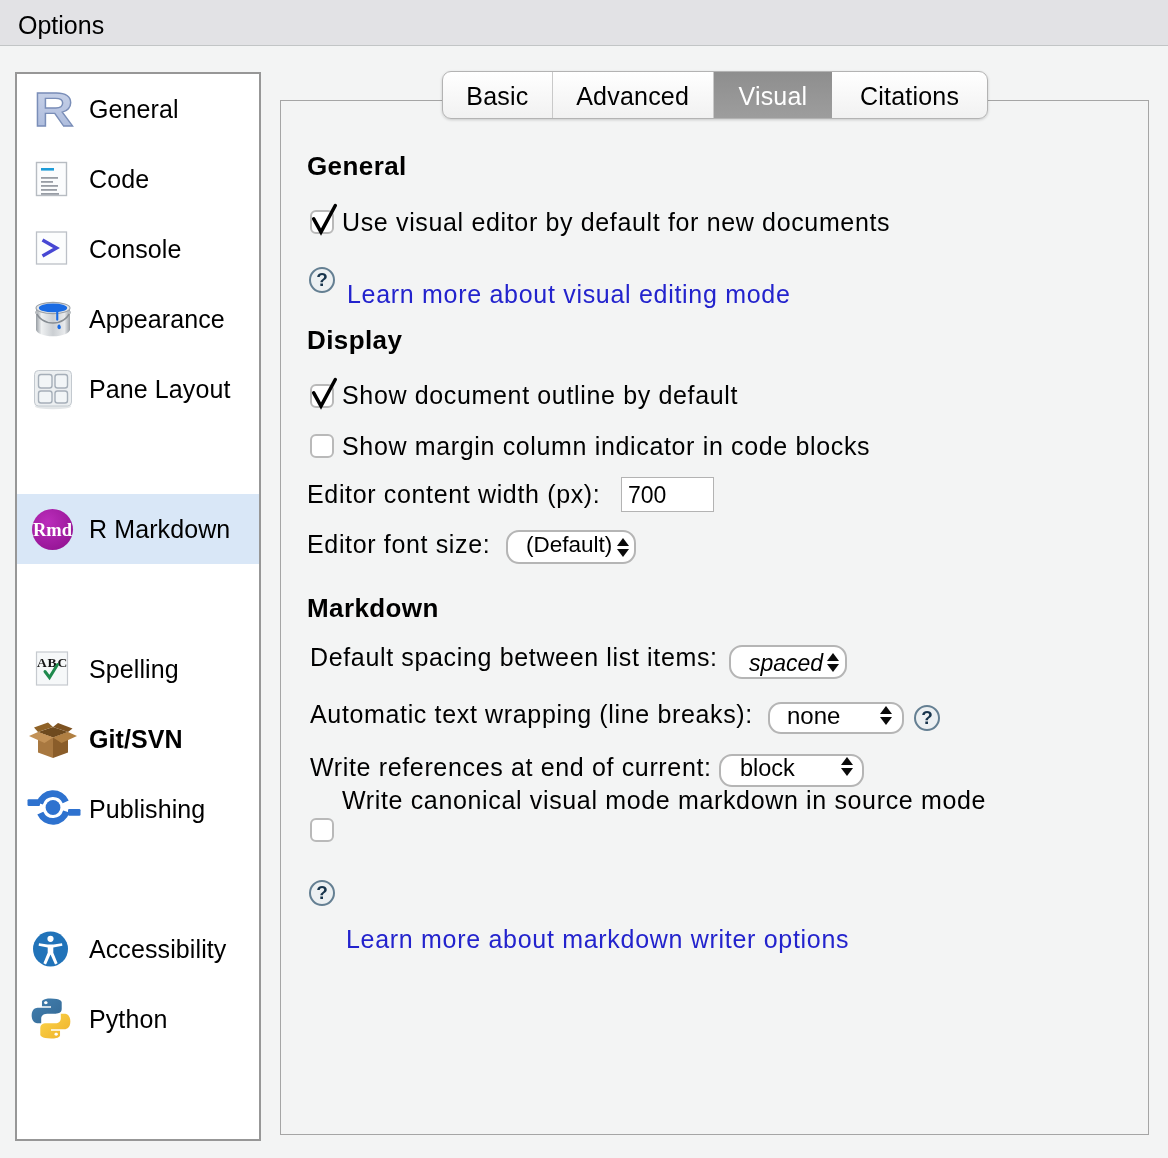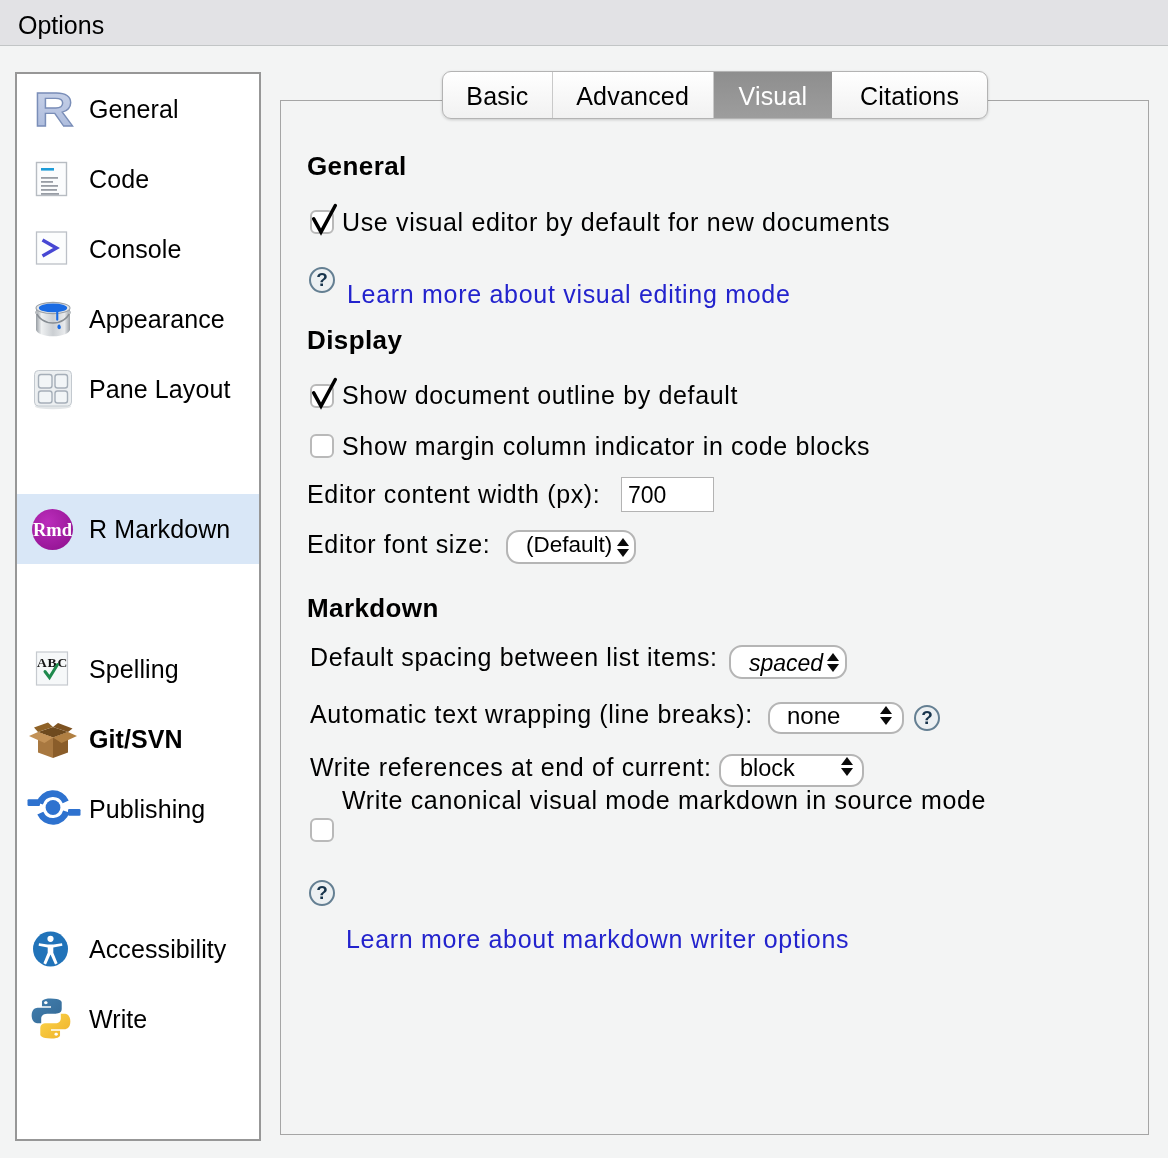--- a/index.html
+++ b/index.html
@@ -197,21 +197,21 @@
             </linearGradient>
             <linearGradient id="pyy" x1="0" y1="0" x2="1" y2="1">
               <stop offset="0" stop-color="#fcd64b"></stop>
               <stop offset="1" stop-color="#eeb02a"></stop>
             </linearGradient>
           </defs>
           <path d="M20.8 2 C13.6 2 14 5.2 14 5.2 L14 9.4 L21 9.4 L21 10.8 L11.3 10.8 C11.3 10.8 6 10.2 6 18 C6 25.8 10.6 25.5 10.6 25.5 L13.4 25.5 L13.4 21.1 C13.4 21.1 13.2 16.4 18 16.4 L24.9 16.4 C24.9 16.4 29.3 16.5 29.3 12 L29.3 5.9 C29.3 5.9 30 2 20.8 2 Z M17 4.6 C17.8 4.6 18.4 5.2 18.4 6 C18.4 6.8 17.8 7.4 17 7.4 C16.2 7.4 15.6 6.8 15.6 6 C15.6 5.2 16.2 4.6 17 4.6 Z" fill="url(#pyb)"></path>
           <path d="M21.2 40 C28.4 40 28 36.8 28 36.8 L28 32.6 L21 32.6 L21 31.2 L30.7 31.2 C30.7 31.2 36 31.8 36 24 C36 16.2 31.4 16.5 31.4 16.5 L28.6 16.5 L28.6 20.9 C28.6 20.9 28.8 25.6 24 25.6 L17.1 25.6 C17.1 25.6 12.7 25.5 12.7 30 L12.7 36.1 C12.7 36.1 12 40 21.2 40 Z M25 37.4 C24.2 37.4 23.6 36.8 23.6 36 C23.6 35.2 24.2 34.6 25 34.6 C25.8 34.6 26.4 35.2 26.4 36 C26.4 36.8 25.8 37.4 25 37.4 Z" fill="url(#pyy)"></path>
         </svg>
       </span>
-      <span class="lbl">Write</span>
+      <span class="lbl">Python</span>
     </div>
   </div>
 
   <div class="panel"></div>
 
   <div class="tabs">
     <div class="tab" style="width:110px;">Basic</div>
     <div class="tab" style="width:161px;">Advanced</div>
     <div class="tab sel" style="width:119px;">Visual</div>
     <div class="tab" style="width:155px;">Citations</div>

